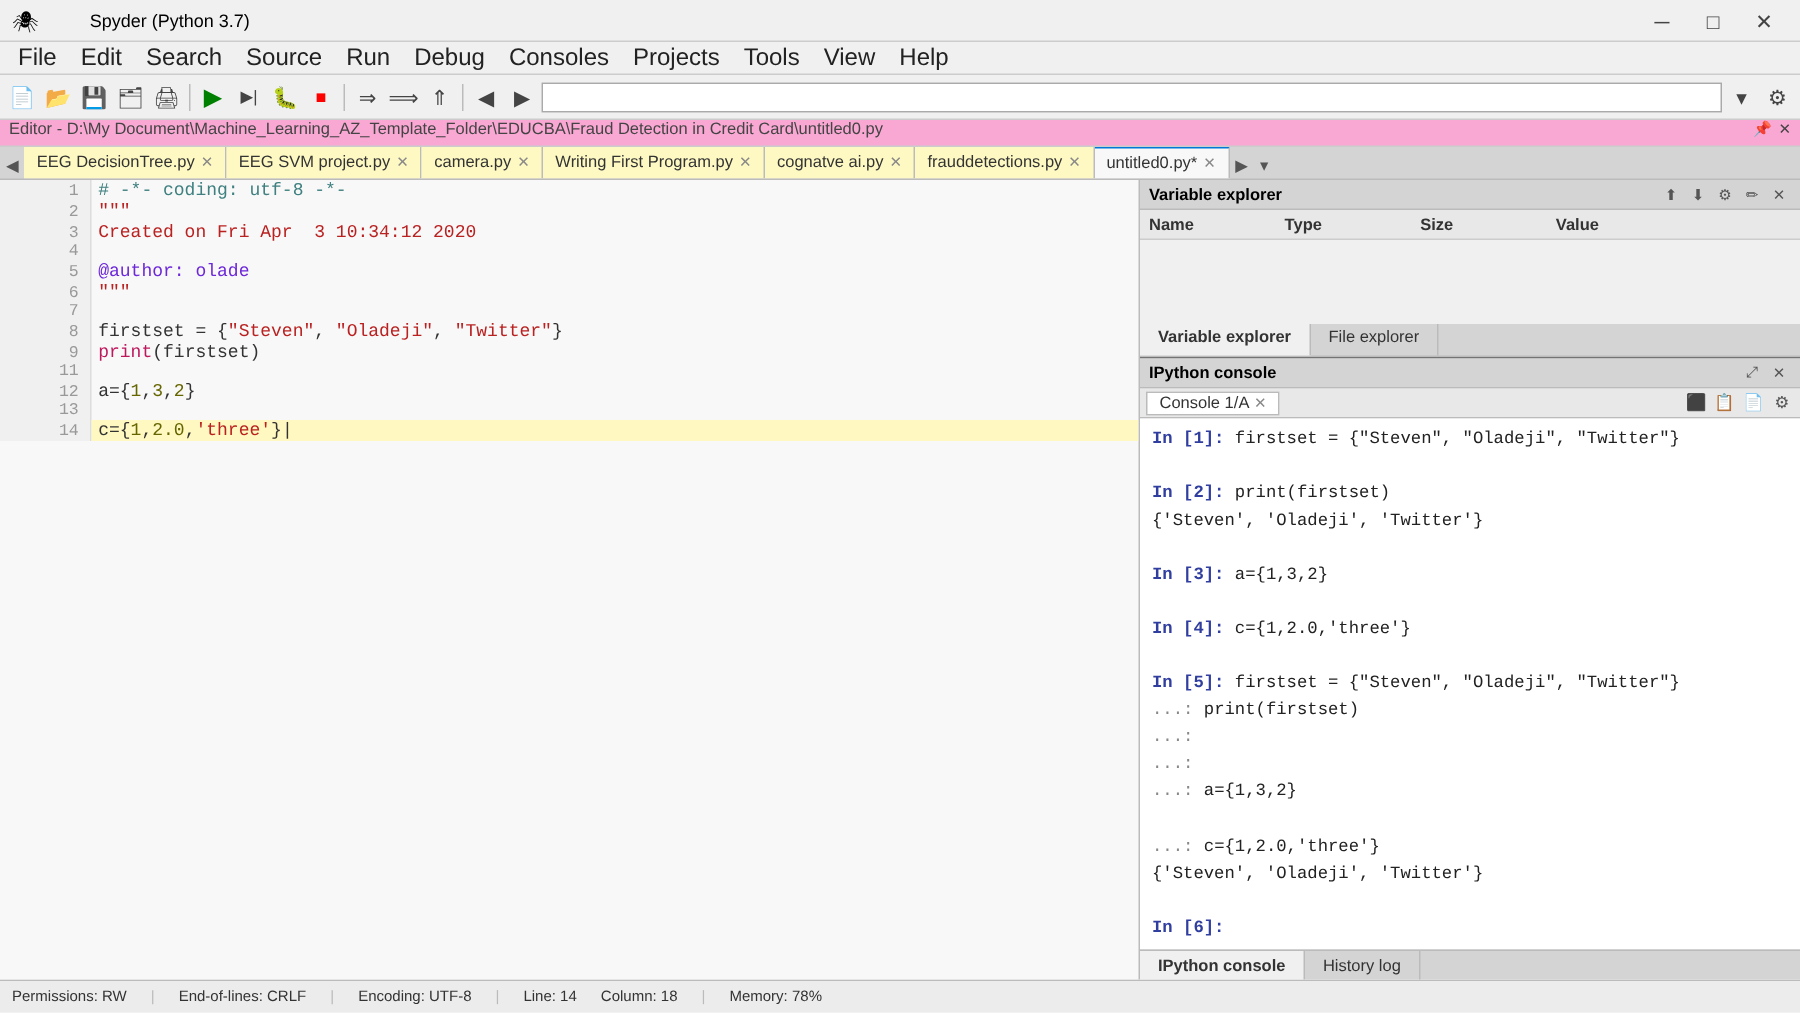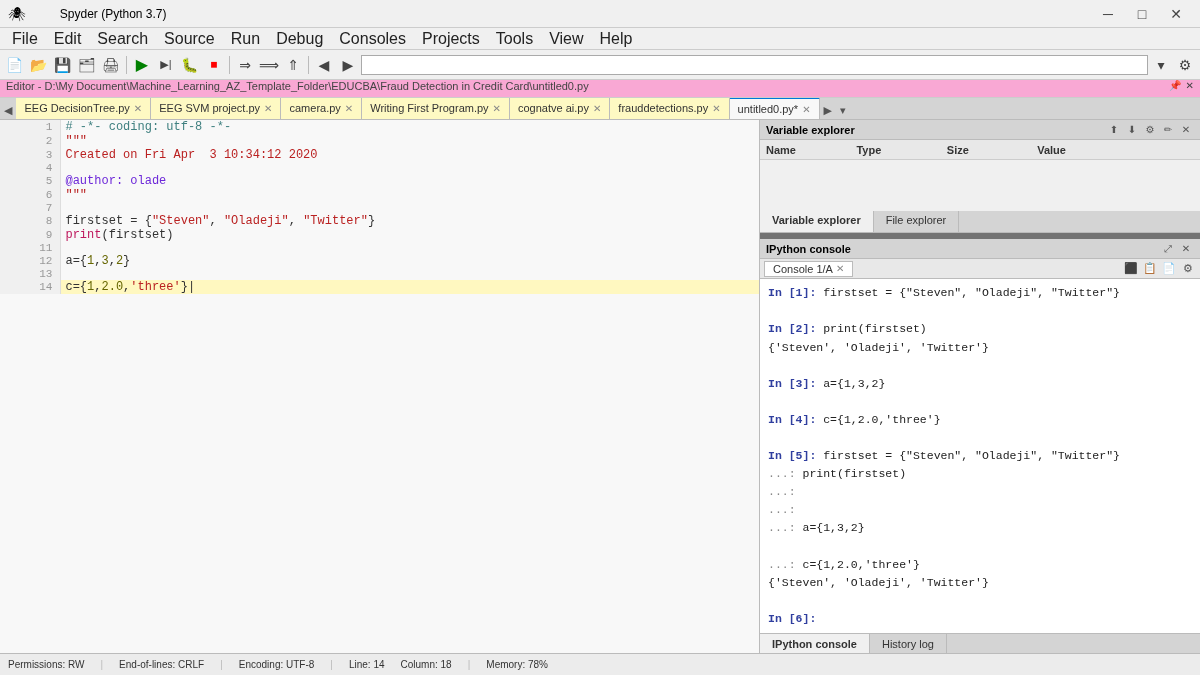--- a/index.html
+++ b/index.html
@@ -43,21 +43,21 @@
     .line-content { display: table-cell; padding: 0 4px; white-space: pre; color: #333; }
     .line-content.highlight { background: #fff8c0; }
     .c-comment { color: #408080; }
     .c-string { color: #ba2121; }
     .c-number { color: #666600; }
     .c-decorator { color: #6d28d9; }
     .c-func { color: #be185d; }
 
     
     .right-panel { width: 440px; display: flex; flex-direction: column; background: #f0f0f0; }
-    .var-explorer { height: 50%; border-bottom: 6px solid #737373; display: flex; flex-direction: column; }
+    .var-explorer { height: 50%; border-bottom: 1px solid #737373; display: flex; flex-direction: column; }
     .panel-header { display: flex; align-items: center; justify-content: space-between; background: #d4d4d4; height: 20px; padding: 0 6px; border-bottom: 1px solid #bbb; font-size: 11px; font-weight: bold; }
     .panel-header-btns { display: flex; gap: 2px; }
     .panel-header-btn { width: 16px; height: 16px; border: none; background: transparent; cursor: pointer; font-size: 10px; color: #555; display: flex; align-items: center; justify-content: center; }
     .var-table-header { display: flex; background: #e8e8e8; border-bottom: 1px solid #ccc; font-size: 11px; font-weight: bold; color: #333; height: 20px; align-items: center; }
     .var-col { flex: 1; padding: 0 6px; }
     .var-col.wide { flex: 2; }
     .var-table-body { flex: 1; overflow: auto; }
 
     
     .panel-tabs { display: flex; background: #d4d4d4; height: 22px; border-bottom: 1px solid #bbb; }

